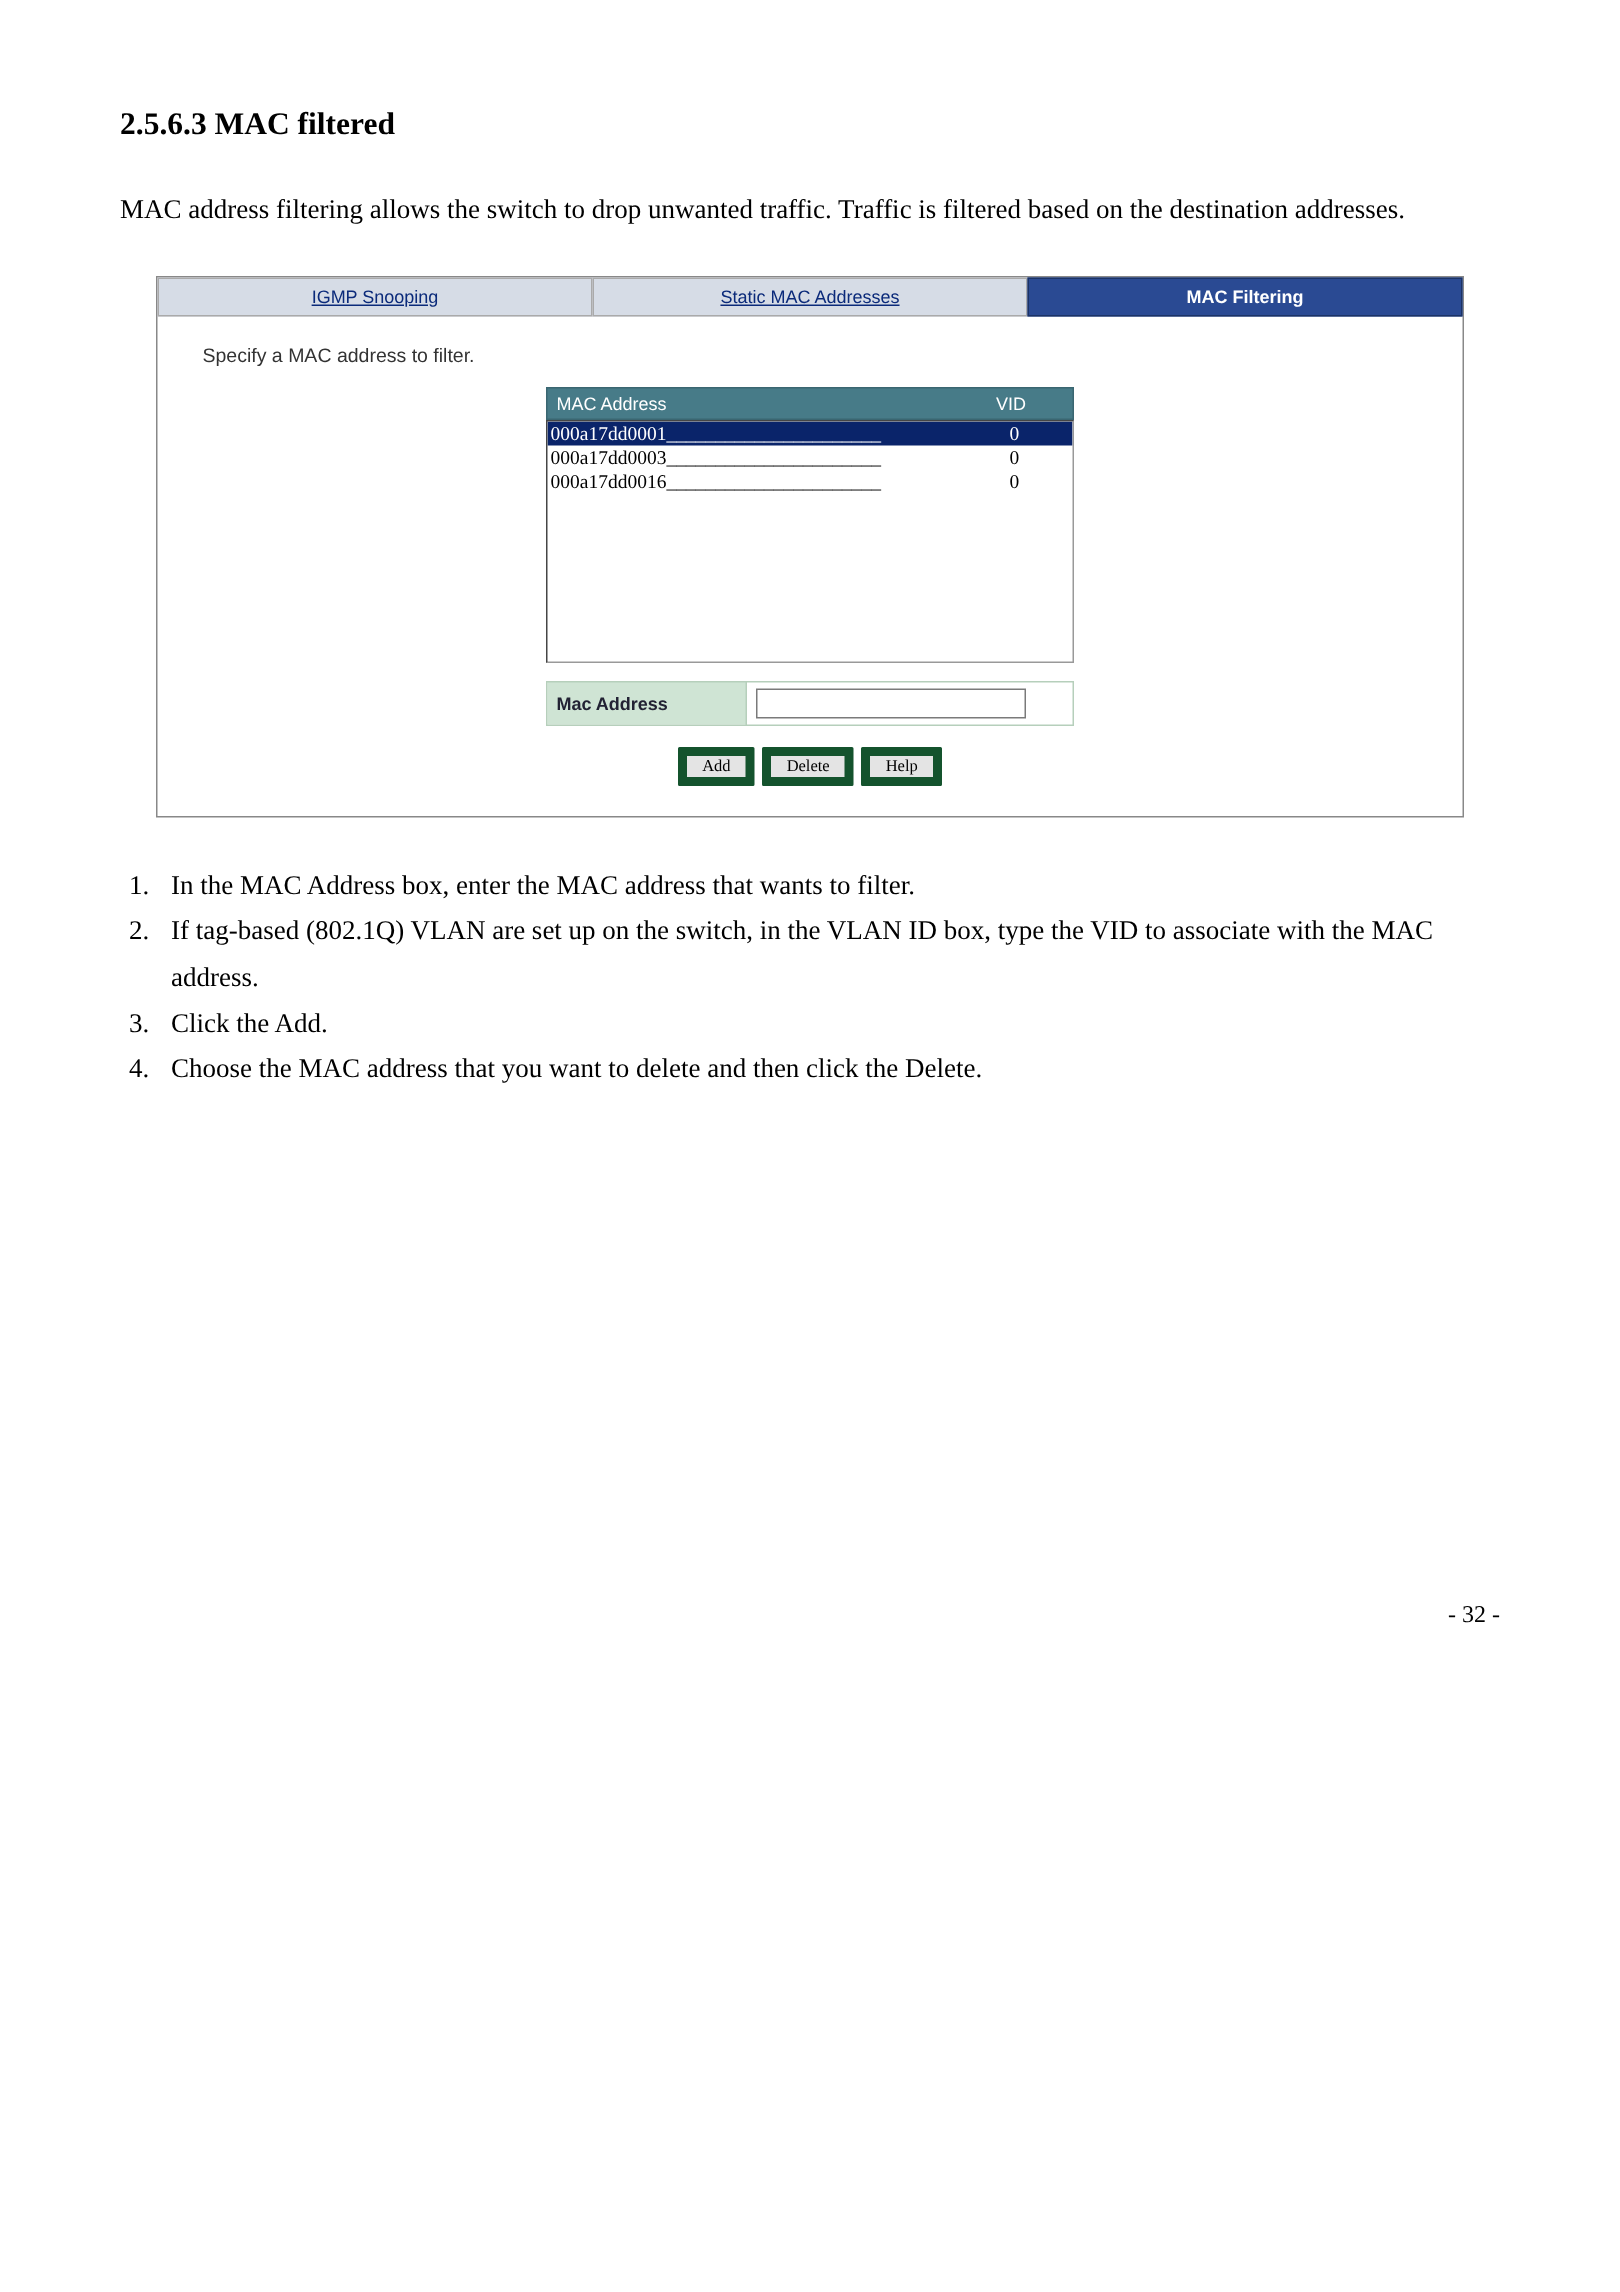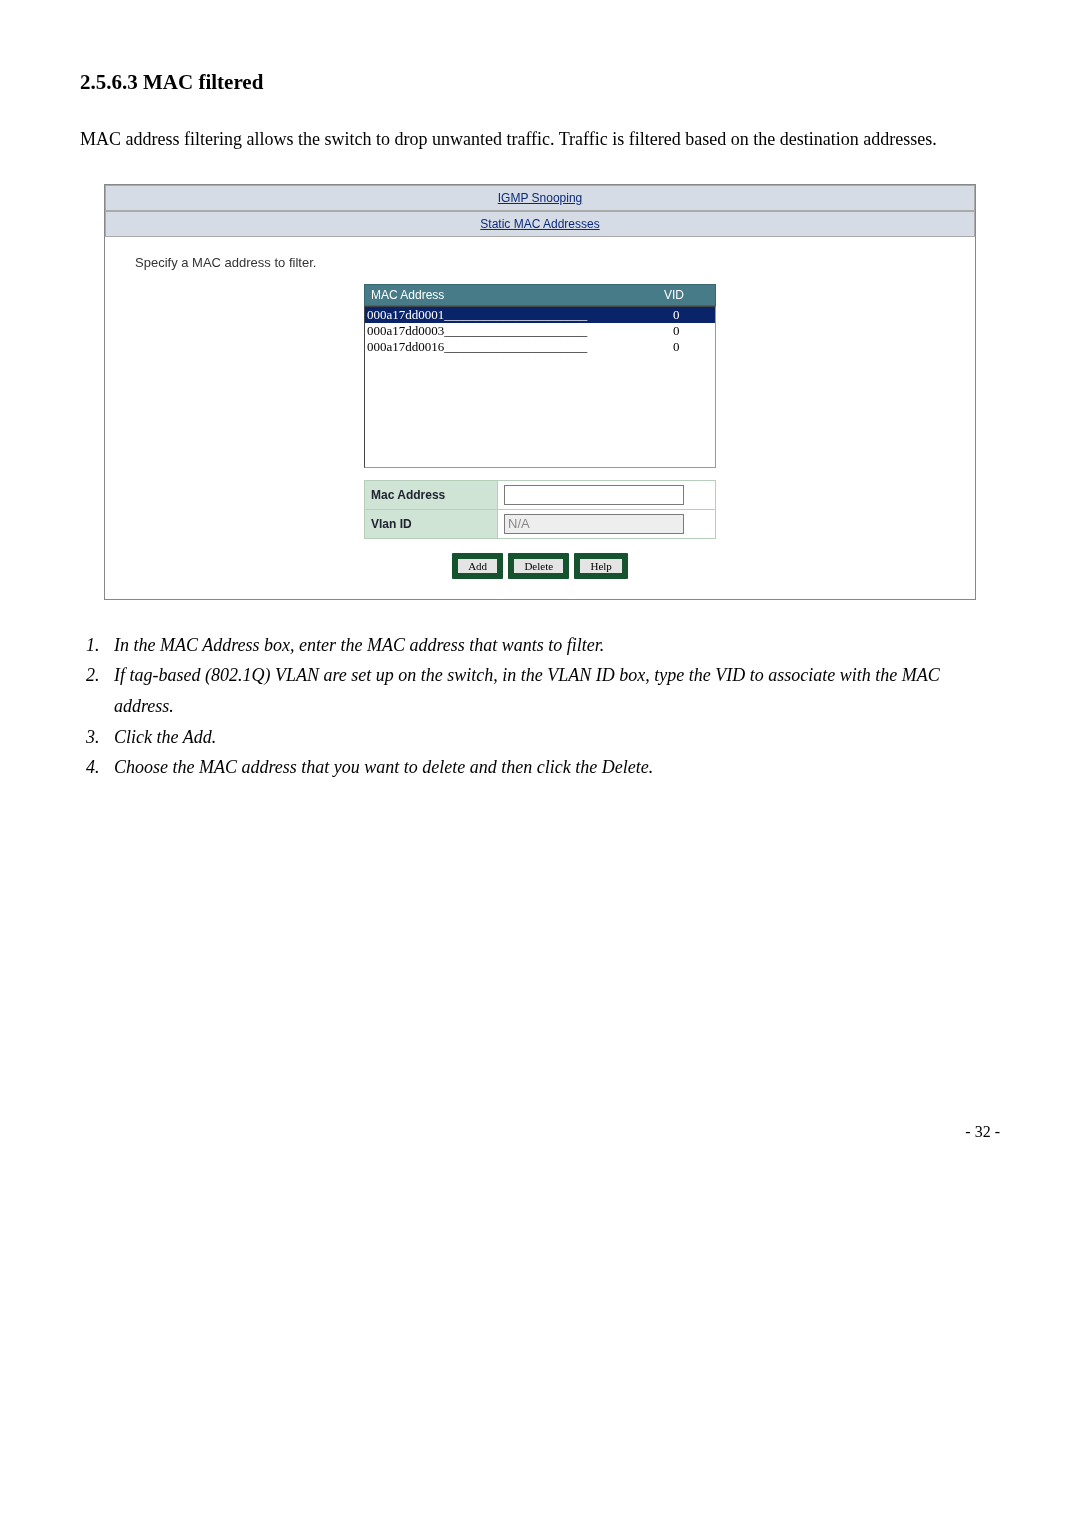--- a/index.html
+++ b/index.html
@@ -25,21 +25,20 @@
     margin: 0 auto 30px auto;
     width: 870px;
     border: 1px solid #888;
     background: #fff;
     font-family: Verdana, Arial, sans-serif;
     font-size: 12px;
   }
   .tabrow {
     display: flex;
     width: 100%;
-    flex-direction: column;
   }
   .tab {
     flex: 1;
     text-align: center;
     padding: 5px 0;
     border: 1px solid #aaa;
     border-collapse: collapse;
     box-sizing: border-box;
   }
   .tab-inactive {
@@ -143,21 +142,20 @@
     cursor: pointer;
   }
   ol.instructions {
     font-size: 18px;
     line-height: 1.7;
     padding-left: 24px;
     margin: 10px 0 0 0;
   }
   ol.instructions li {
     padding-left: 10px;
-    font-style: italic;
   }
   .pagenum {
     text-align: right;
     margin-top: 340px;
     font-size: 16px;
   }
 </style>
 </head>
 <body>
 
@@ -166,20 +164,21 @@
 <p class="body-para">MAC address filtering allows the switch to drop unwanted traffic. Traffic is filtered based on the destination addresses.</p>
 
 <div class="screenshot">
   <div class="tabrow">
     <div class="tab tab-inactive">
       <a href="#">IGMP Snooping</a>
     </div>
     <div class="tab tab-inactive">
       <a href="#">Static MAC Addresses</a>
     </div>
+    <div class="tab tab-active">MAC Filtering</div>
   </div>
 
   <div class="panel-inner">
     <div class="subtitle">Specify a MAC address to filter.</div>
 
     <div class="center-block">
       <div class="listheader">
         <div class="col-mac">MAC Address</div>
         <div class="col-vid">VID</div>
       </div>
@@ -199,26 +198,20 @@
       </div>
 
       <table class="formtable">
         <tbody>
             <tr>
           <td class="formlabel">Mac Address</td>
           <td class="forminput-cell">
             <input type="text" class="textinput" value="" style="">
           </td>
         </tr>
-        <tr>
-          <td class="formlabel">Vlan ID</td>
-          <td class="forminput-cell">
-            <input type="text" class="textinput disabled-input" value="N/A" style="">
-          </td>
-        </tr>
       </tbody>
         </table>
 
       <div class="btnrow">
         <button class="btn">Add</button>
         <button class="btn">Delete</button>
         <button class="btn">Help</button>
       </div>
     </div>
   </div>

